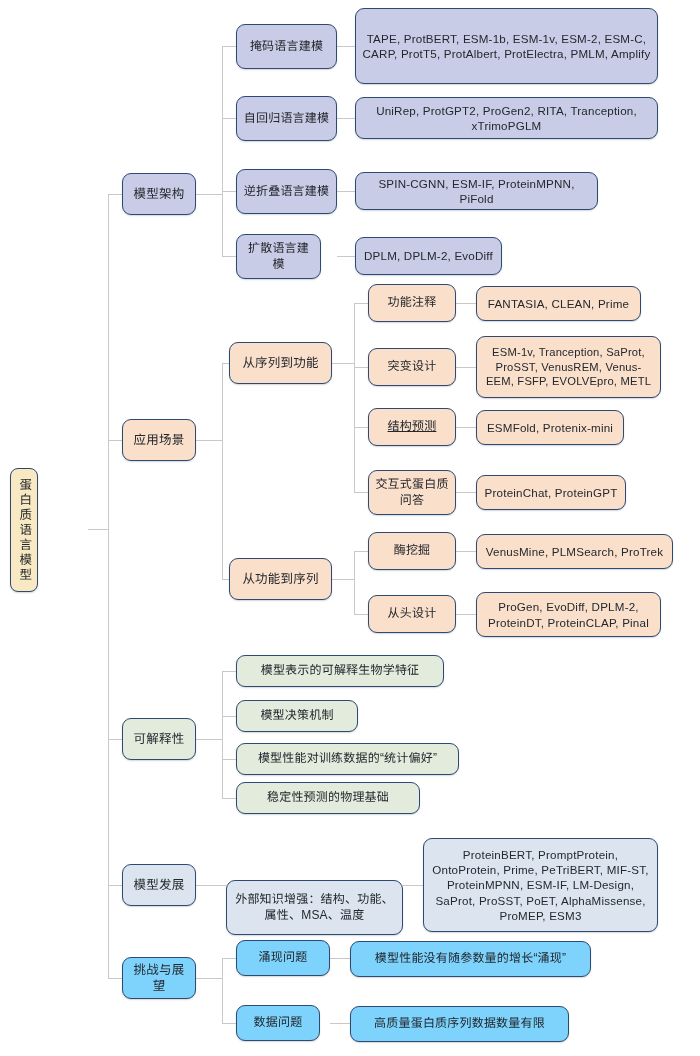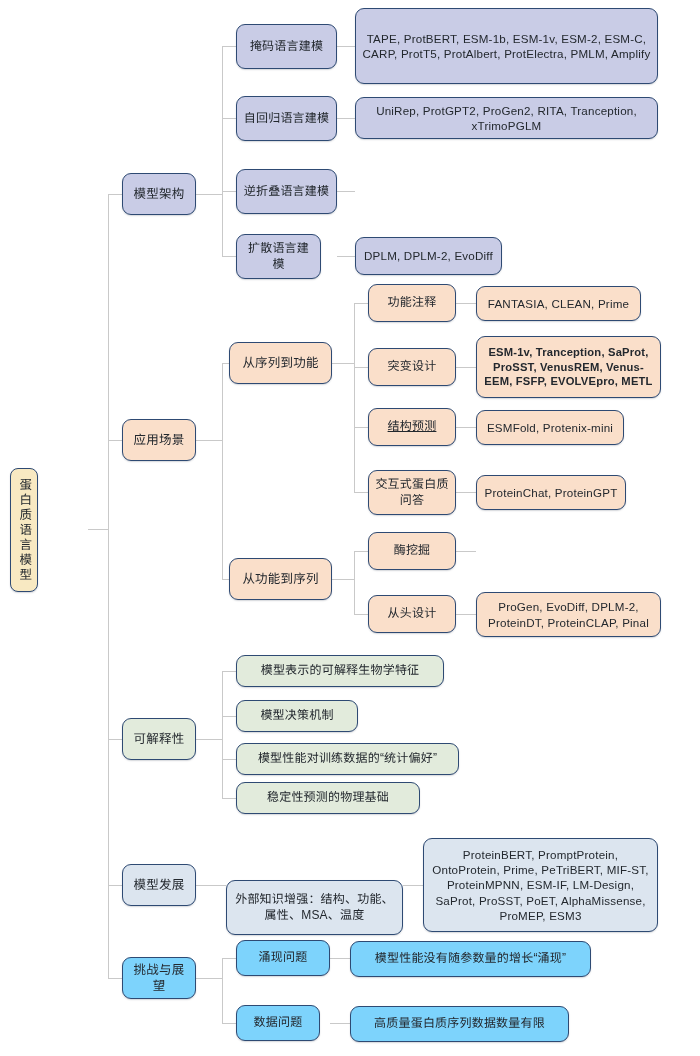--- a/index.html
+++ b/index.html
@@ -165,20 +165,23 @@
   <div class="node f-purple t-cnsm" style="left:236px;top:96px;width:101px;height:45px;">
     <span>自回归语言建模</span>
   </div>
   <div class="node f-purple t-en" style="left:355px;top:97px;width:303px;height:42px;">
     <span>UniRep, ProtGPT2, ProGen2, RITA, Tranception, xTrimoPGLM</span>
   </div>
 
   <div class="node f-purple t-cnsm" style="left:236px;top:169px;width:101px;height:45px;">
     <span>逆折叠语言建模</span>
   </div>
+  <div class="node f-purple t-en" style="left:355px;top:172px;width:243px;height:38px;">
+    <span>SPIN-CGNN, ESM-IF, ProteinMPNN, PiFold</span>
+  </div>
 
   <div class="node f-purple t-cnsm" style="left:236px;top:234px;width:85px;height:45px;">
     <span>扩散语言建模</span>
   </div>
   <div class="node f-purple t-en" style="left:355px;top:237px;width:147px;height:38px;">
     <span>DPLM, DPLM-2, EvoDiff</span>
   </div>
 
   <div class="node f-peach t-cn" style="left:229px;top:342px;width:103px;height:42px;">
     <span>从序列到功能</span>
@@ -187,21 +190,21 @@
   <div class="node f-peach t-cnsm" style="left:368px;top:284px;width:88px;height:38px;">
     <span>功能注释</span>
   </div>
   <div class="node f-peach t-en" style="left:476px;top:286px;width:165px;height:35px;">
     <span>FANTASIA, CLEAN, Prime</span>
   </div>
 
   <div class="node f-peach t-cnsm" style="left:368px;top:348px;width:88px;height:38px;">
     <span>突变设计</span>
   </div>
-  <div class="node f-peach t-ensm" style="left:476px;top:336px;width:185px;height:62px;font-weight:bold;">
+  <div class="node f-peach t-ensm" style="left:476px;top:336px;width:185px;height:62px;">
     <span>ESM-1v, Tranception, SaProt, ProSST, VenusREM, Venus-EEM, FSFP, EVOLVEpro, METL</span>
   </div>
 
   <div class="node f-peach t-cnsm" style="left:368px;top:408px;width:88px;height:38px;text-decoration:underline;">
     <span>结构预测</span>
   </div>
   <div class="node f-peach t-en" style="left:476px;top:410px;width:148px;height:35px;">
     <span>ESMFold, Protenix-mini</span>
   </div>
 
@@ -212,20 +215,23 @@
     <span>ProteinChat, ProteinGPT</span>
   </div>
 
   <div class="node f-peach t-cn" style="left:229px;top:558px;width:103px;height:42px;">
     <span>从功能到序列</span>
   </div>
 
   <div class="node f-peach t-cnsm" style="left:368px;top:532px;width:88px;height:38px;">
     <span>酶挖掘</span>
   </div>
+  <div class="node f-peach t-en" style="left:476px;top:534px;width:197px;height:35px;">
+    <span>VenusMine, PLMSearch, ProTrek</span>
+  </div>
 
   <div class="node f-peach t-cnsm" style="left:368px;top:595px;width:88px;height:38px;">
     <span>从头设计</span>
   </div>
   <div class="node f-peach t-en" style="left:476px;top:592px;width:185px;height:45px;">
     <span>ProGen, EvoDiff, DPLM-2, ProteinDT, ProteinCLAP, Pinal</span>
   </div>
 
   <div class="node f-green t-cnsm" style="left:236px;top:655px;width:208px;height:32px;">
     <span>模型表示的可解释生物学特征</span>

